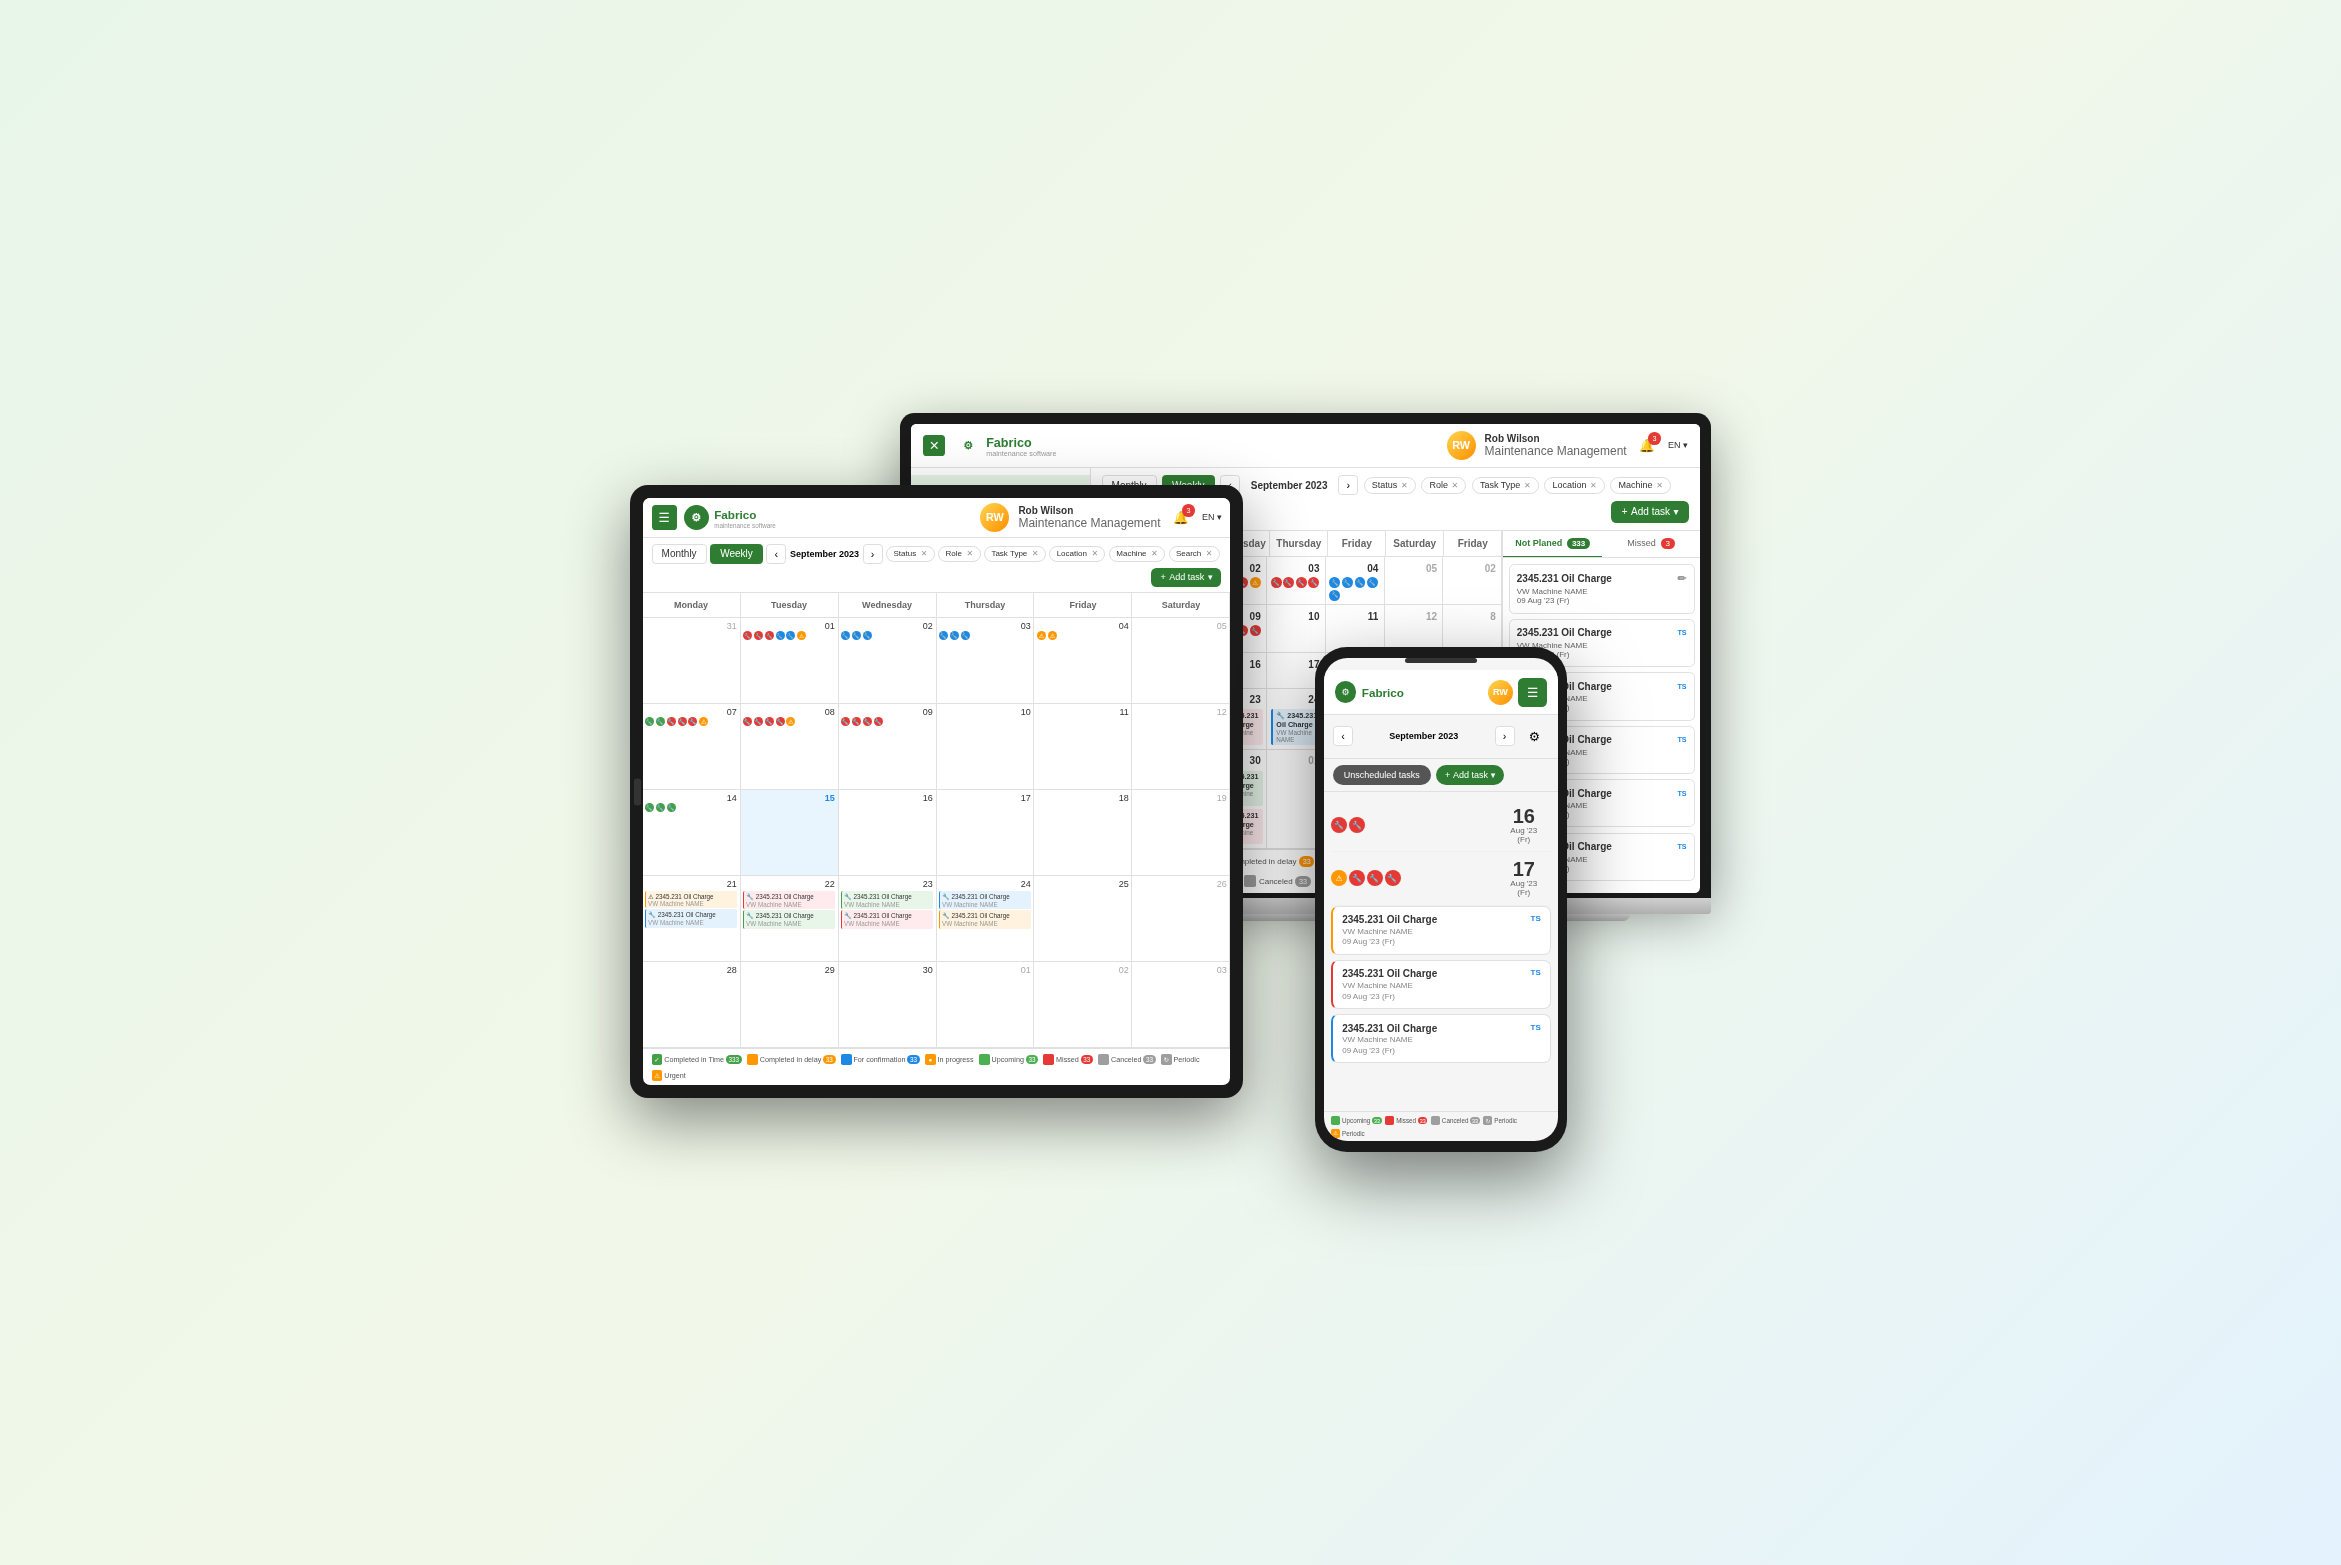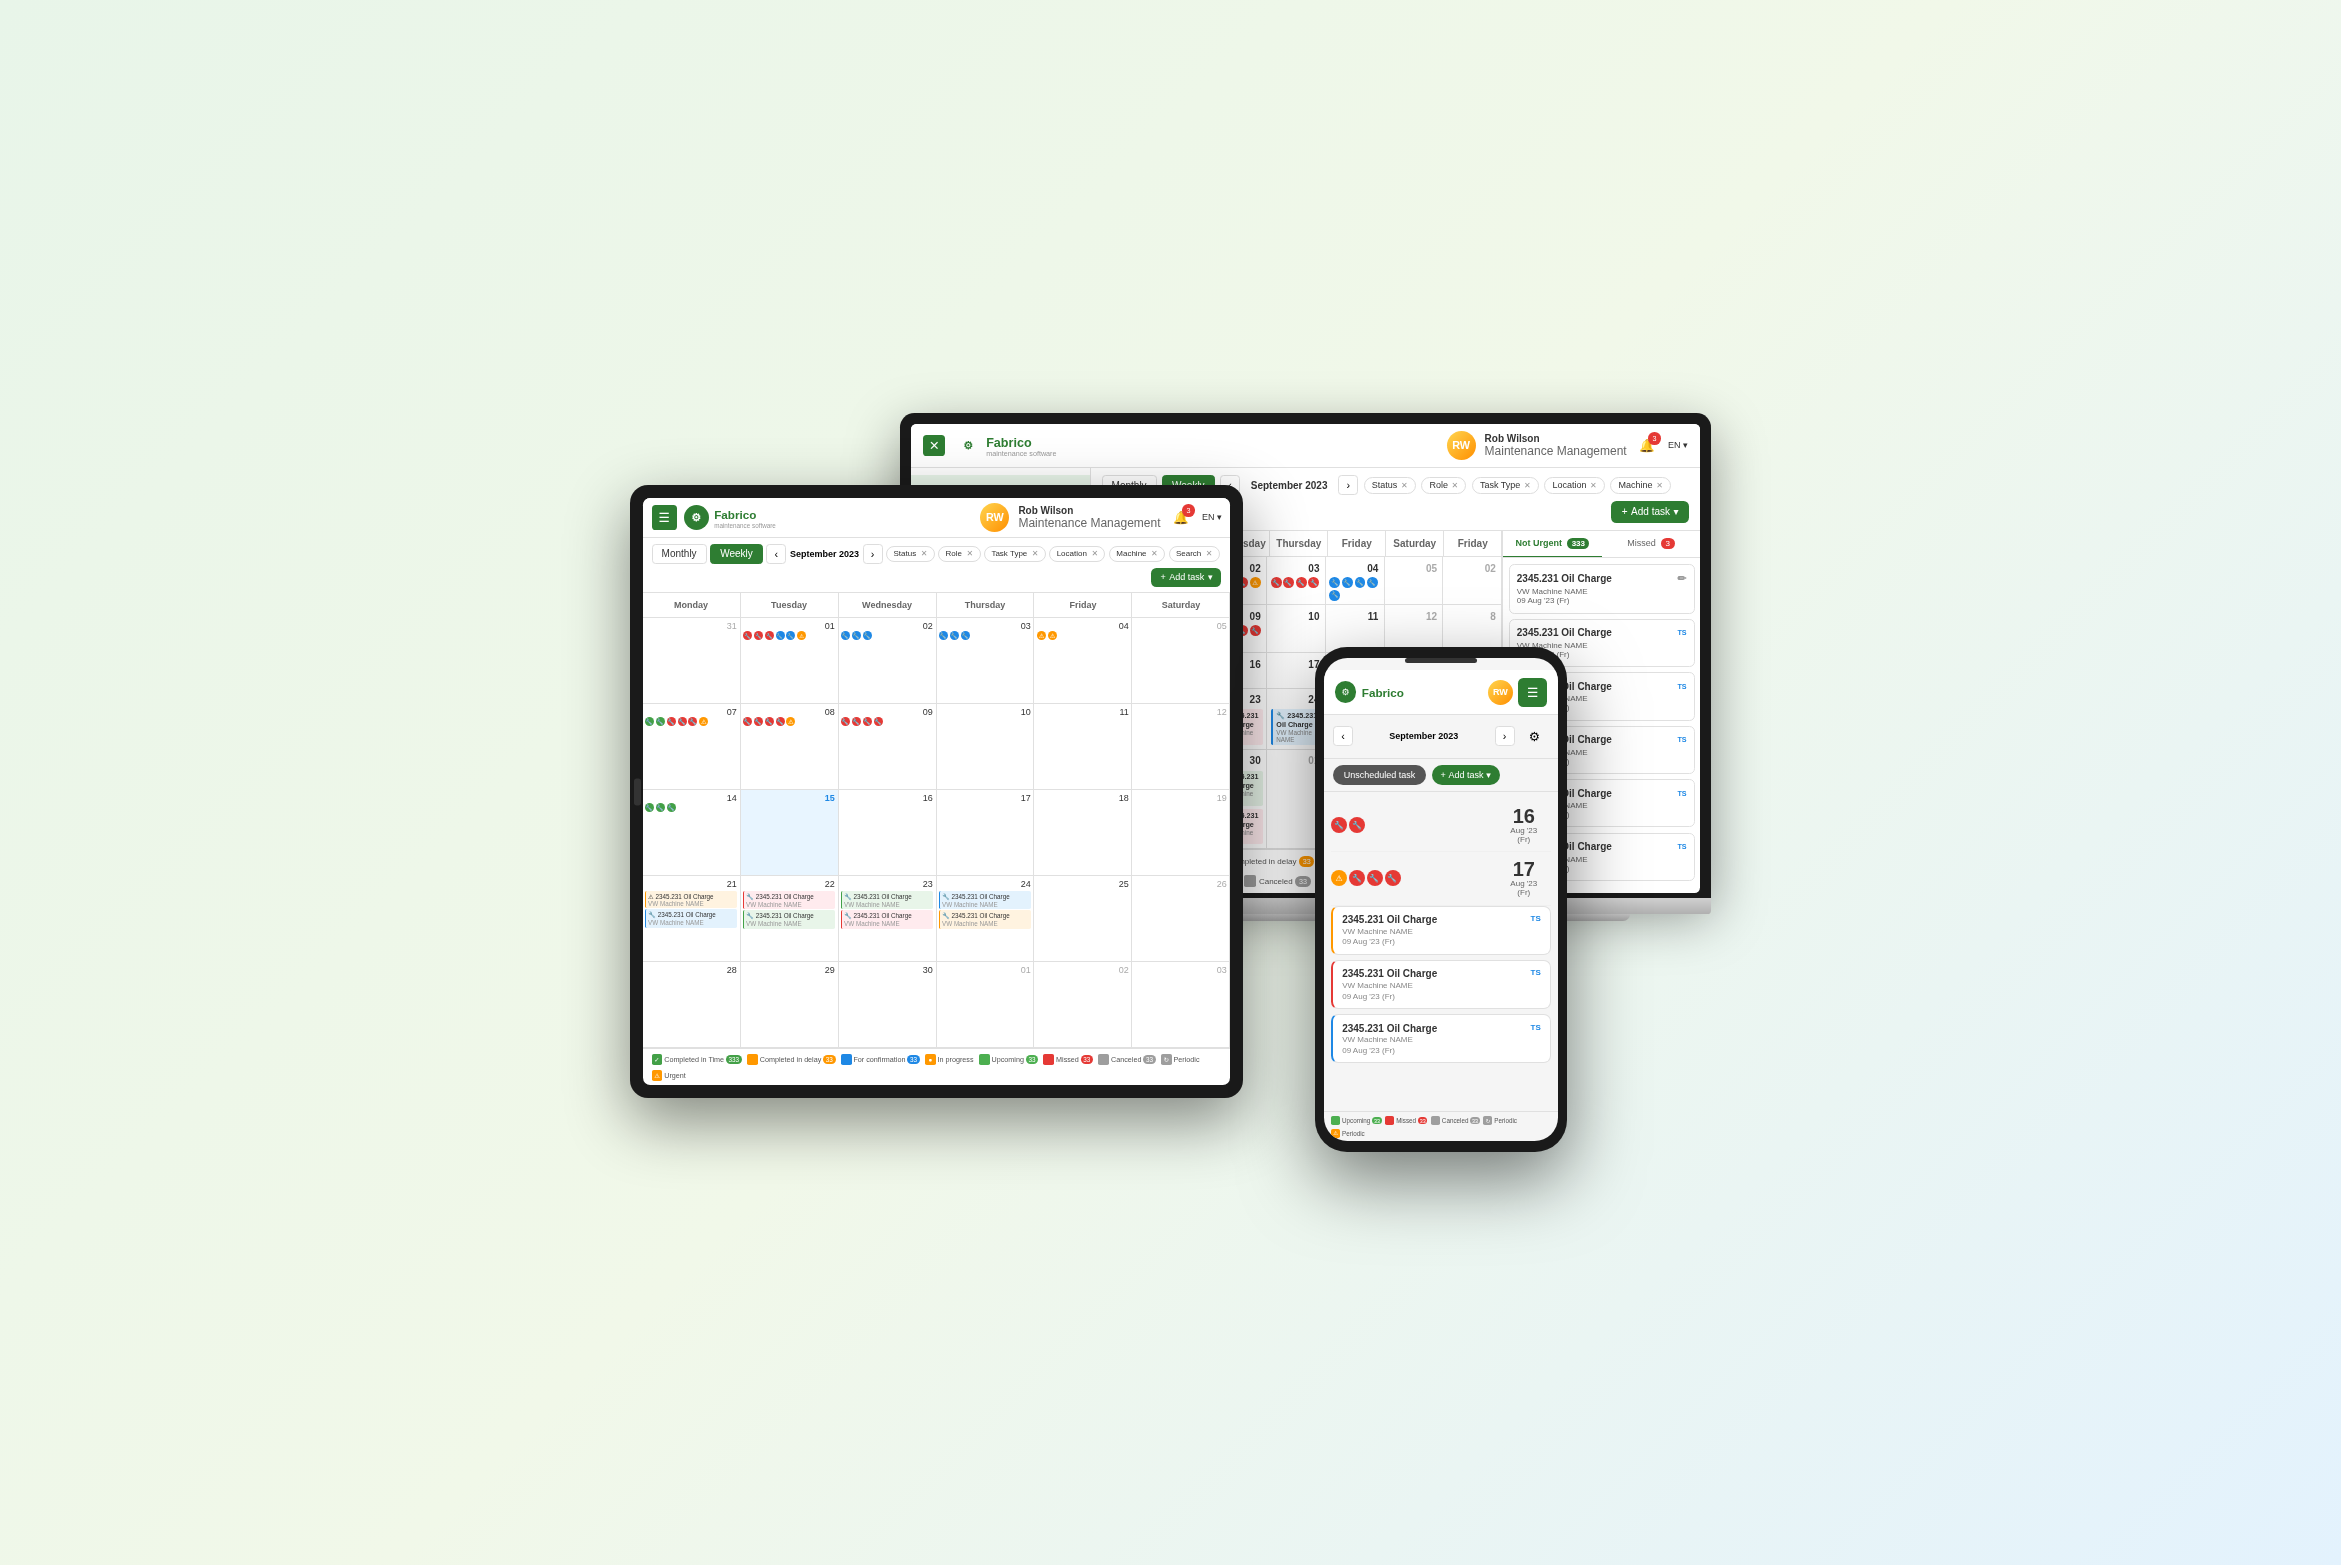--- a/index.html
+++ b/index.html
@@ -1050,21 +1050,21 @@
                   <div class="legend-item">
                     <div class="legend-dot" style="background:#ff9800;">⚠</div>
                     <span>Urgent</span>
                   </div>
                 </div>
               </div>
 
               <div class="right-panel">
                 <div class="right-panel-tabs">
                   <div class="rp-tab active">
-                    <span>Not Urgent</span>
+                    <span>Not Planed</span>
                     <span class="badge">333</span>
                   </div>
                   <div class="rp-tab">
                     <span>Missed</span>
                     <span class="badge red">3</span>
                   </div>
                 </div>
                 <div class="rp-items">
                   <div class="rp-item">
                     <div class="rp-item-title">
@@ -1413,21 +1413,21 @@
         </div>
 
         <div class="phone-toolbar">
           <button class="toolbar-nav">‹</button>
           <span style="font-size:9px;font-weight:600;flex:1;text-align:center;">September 2023</span>
           <button class="toolbar-nav">›</button>
           <div class="phone-filter-btn">⚙</div>
         </div>
 
         <div style="display:flex;align-items:center;gap:5.4px;padding:5.4px 9px;border-bottom:0.9px solid #e0e0e0;">
-          <div class="phone-unscheduled">Unscheduled task</div>
+          <div class="phone-unscheduled">Unscheduled tasks</div>
           <div class="phone-add-btn">
             <span>+</span>
             <span>Add task</span>
             <span>▾</span>
           </div>
         </div>
 
         <div class="phone-content">
 
           <div class="phone-day-row">

